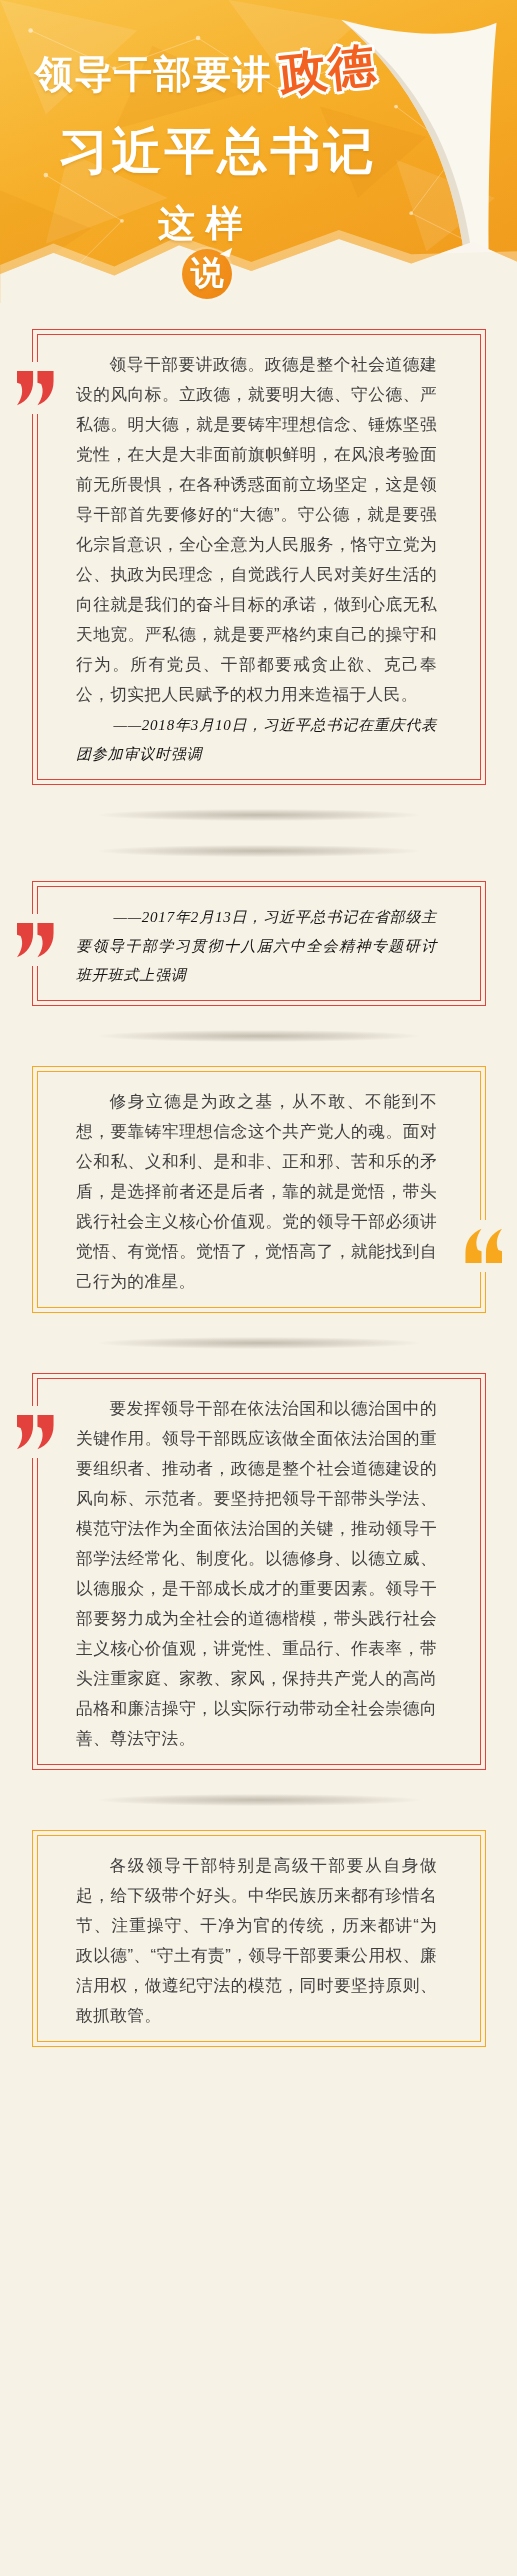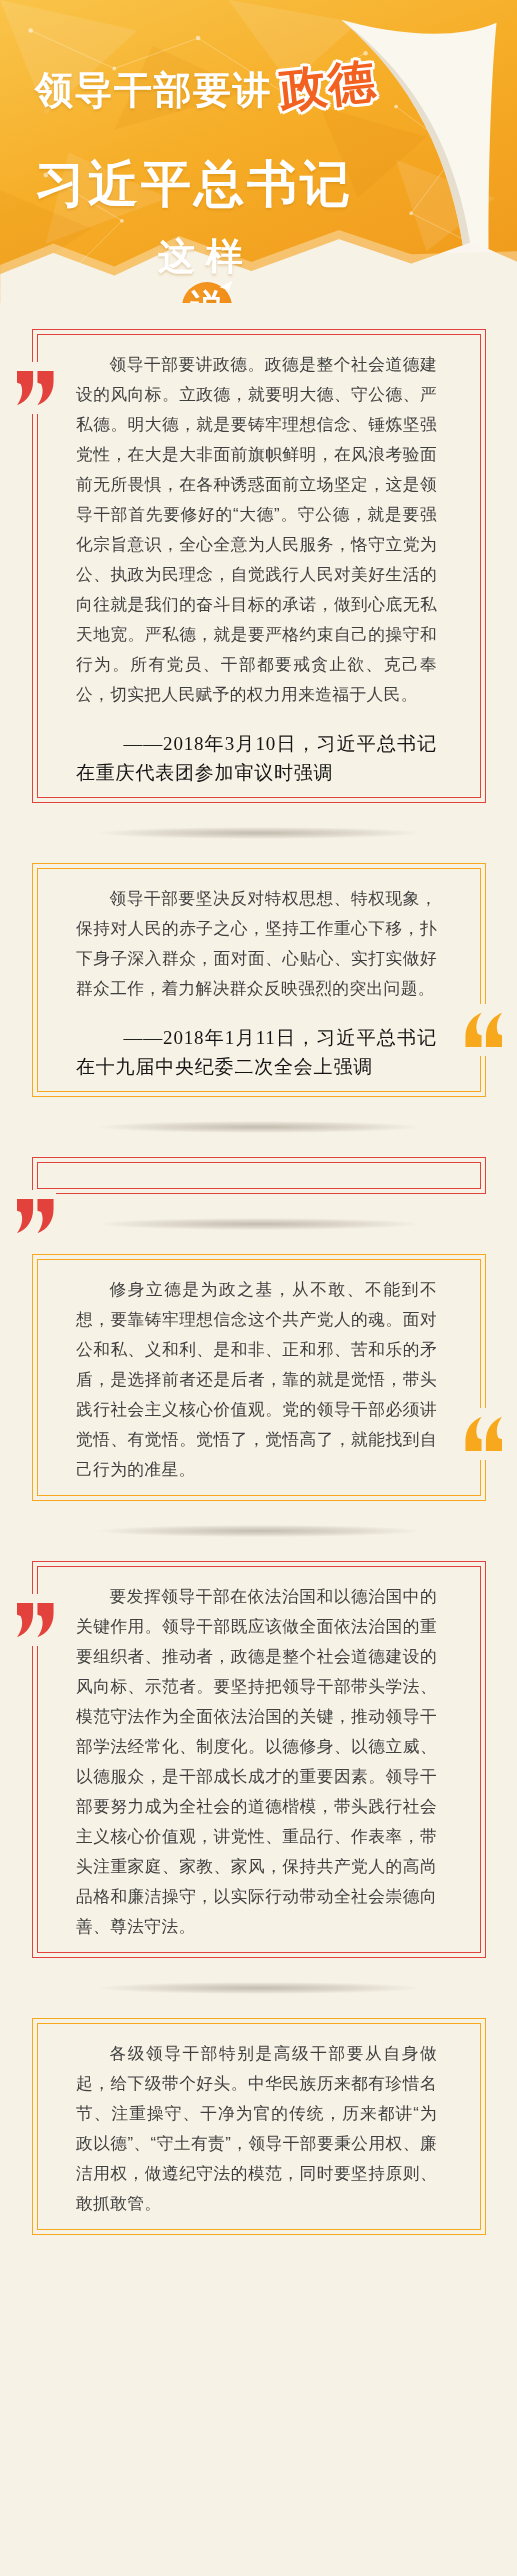--- a/index.html
+++ b/index.html
@@ -10,31 +10,31 @@
     position:relative;
   }
   
   .header{
     position:relative;
     height:303px;
     background:linear-gradient(160deg,#f9c44a 0%,#f6ad27 45%,#ef981a 100%);
     overflow:hidden;
   }
   .header svg.deco{position:absolute;top:0;left:0;}
-  .title-wrap{position:absolute;left:35px;top:59px;z-index:3;}
+  .title-wrap{position:absolute;left:35px;top:43px;z-index:3;text-align:right;}
   .t-line1{font-size:38px;font-weight:bold;color:#ffffff;letter-spacing:1.5px;
     text-shadow:0 1.5px 2.3px rgba(180,110,0,.25);display:flex;align-items:center;}
   .t-hl{
     display:inline-block;
     font-size:47px;font-weight:bold;color:#f2611f;margin-left:7.6px;
     transform:rotate(-6deg) translateY(-4.6px);
     text-shadow:-2.3px -2.3px 0 #fff,2.3px -2.3px 0 #fff,-2.3px 2.3px 0 #fff,2.3px 2.3px 0 #fff,
       0 -3px 0 #fff,0 3px 0 #fff,-3px 0 0 #fff,3px 0 0 #fff;
   }
-  .t-line2{font-size:50px;font-weight:bold;color:#ffffff;letter-spacing:3px;margin-top:29px;
+  .t-line2{font-size:50px;font-weight:bold;color:#ffffff;letter-spacing:3px;margin-top:12px;
     text-shadow:0 1.5px 2.3px rgba(180,110,0,.25);}
   .t-line3{font-size:37px;font-weight:bold;color:#ffffff;letter-spacing:10.7px;margin-top:13.7px;
     display:flex;align-items:center;text-shadow:0 1.5px 2.3px rgba(180,110,0,.25);flex-direction:column;}
   .say-badge{
     width:50px;height:50px;border-radius:50%;
     background:radial-gradient(circle at 35% 30%,#f49a24,#ee8410);
     color:#fff;font-size:33px;letter-spacing:0;
     display:flex;align-items:center;justify-content:center;
     margin-left:3px;position:relative;box-shadow:0 0 0 2.3px rgba(255,255,255,.18);
   }
@@ -56,22 +56,22 @@
     content:"";position:absolute;inset:3.8px;border:1.5px solid;border-color:inherit;
     pointer-events:none;
   }
   .card.red{border-color:#e2413c;}
   .card.gold{border-color:#f7a81c;}
   .btext{
     margin:0;color:#3f3f3f;font-size:16.7px;line-height:30px;
     text-align:justify;text-indent:2em;letter-spacing:0.4px;
   }
   .citation{
-    margin:19px 0 0 0;color:#141414;font-size:19px;line-height:29px;
-    font-family:"Liberation Serif","DejaVu Serif",serif;
+    margin:1px 0 0 0;color:#141414;font-size:15px;line-height:29px;
+    font-family:"Liberation Serif","DejaVu Serif",serif;font-style:italic;
     text-align:justify;text-indent:2.5em;letter-spacing:0.8px;
   }
   .qmark{
     position:absolute;z-index:2;background:#f7f2e6;padding:7.6px 1.5px;line-height:0;
   }
   .qmark.open{left:-18px;top:32px;}
   .qmark.close{right:-18px;bottom:40px;}
   .divider{
     height:12px;margin:24px auto;width:320px;
     background:radial-gradient(ellipse at center,rgba(60,50,35,.28) 0%,rgba(60,50,35,.12) 45%,rgba(60,50,35,0) 72%);
@@ -143,42 +143,31 @@
         <g class="qg" fill="#e2413c">
           <path d="M0,0 h22 v14 c0,16 -8,27 -22,33 c7,-10 9,-20 5,-29 l-5,-2 z"></path>
           <path transform="translate(28,0)" d="M0,0 h22 v14 c0,16 -8,27 -22,33 c7,-10 9,-20 5,-29 l-5,-2 z"></path>
         </g>
       </svg>
     </span>
   <p class="btext">领导干部要讲政德。政德是整个社会道德建设的风向标。立政德，就要明大德、守公德、严私德。明大德，就是要铸牢理想信念、锤炼坚强党性，在大是大非面前旗帜鲜明，在风浪考验面前无所畏惧，在各种诱惑面前立场坚定，这是领导干部首先要修好的“大德”。守公德，就是要强化宗旨意识，全心全意为人民服务，恪守立党为公、执政为民理念，自觉践行人民对美好生活的向往就是我们的奋斗目标的承诺，做到心底无私天地宽。严私德，就是要严格约束自己的操守和行为。所有党员、干部都要戒贪止欲、克己奉公，切实把人民赋予的权力用来造福于人民。</p>
       <p class="citation">——2018年3月10日，习近平总书记在重庆代表团参加审议时强调</p>
     </section>
 <div class="divider"></div>
-  <section class="card gold">
-    <span class="qmark close">
-      <svg width="38" height="37" viewBox="0 0 52 48" style="transform: rotate(180deg);">
-        <g class="qg" fill="#f7a81c">
-          <path d="M0,0 h22 v14 c0,16 -8,27 -22,33 c7,-10 9,-20 5,-29 l-5,-2 z"></path>
-          <path transform="translate(28,0)" d="M0,0 h22 v14 c0,16 -8,27 -22,33 c7,-10 9,-20 5,-29 l-5,-2 z"></path>
-        </g>
-      </svg>
-    </span>
-  <p class="btext">领导干部要坚决反对特权思想、特权现象，保持对人民的赤子之心，坚持工作重心下移，扑下身子深入群众，面对面、心贴心、实打实做好群众工作，着力解决群众反映强烈的突出问题。</p>
-      <p class="citation">——2018年1月11日，习近平总书记在十九届中央纪委二次全会上强调</p>
-    </section>
 <div class="divider"></div>
   <section class="card red">
     <span class="qmark open">
       <svg width="38" height="37" viewBox="0 0 52 48">
         <g class="qg" fill="#e2413c">
           <path d="M0,0 h22 v14 c0,16 -8,27 -22,33 c7,-10 9,-20 5,-29 l-5,-2 z"></path>
           <path transform="translate(28,0)" d="M0,0 h22 v14 c0,16 -8,27 -22,33 c7,-10 9,-20 5,-29 l-5,-2 z"></path>
         </g>
       </svg>
     </span>
+      <p class="citation">——2017年2月13日，习近平总书记在省部级主要领导干部学习贯彻十八届六中全会精神专题研讨班开班式上强调</p>
     </section>
 <div class="divider"></div>
   <section class="card gold">
     <span class="qmark close">
       <svg width="38" height="37" viewBox="0 0 52 48" style="transform: rotate(180deg);">
         <g class="qg" fill="#f7a81c">
           <path d="M0,0 h22 v14 c0,16 -8,27 -22,33 c7,-10 9,-20 5,-29 l-5,-2 z"></path>
           <path transform="translate(28,0)" d="M0,0 h22 v14 c0,16 -8,27 -22,33 c7,-10 9,-20 5,-29 l-5,-2 z"></path>
         </g>
       </svg>

